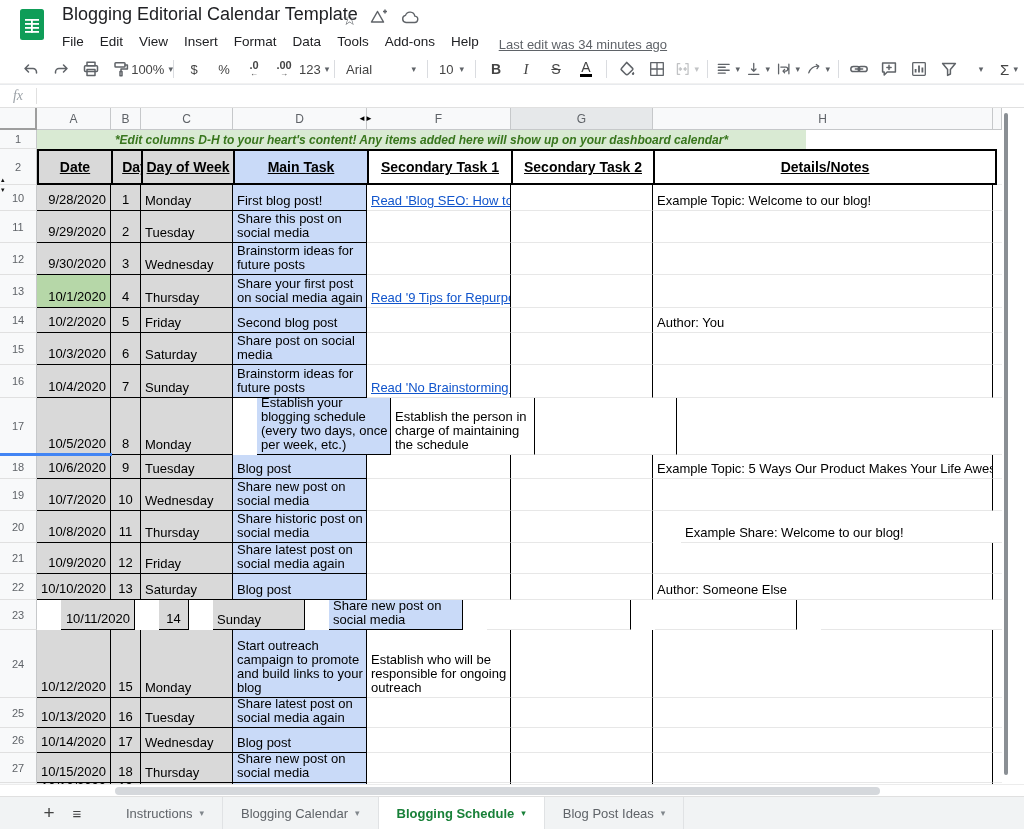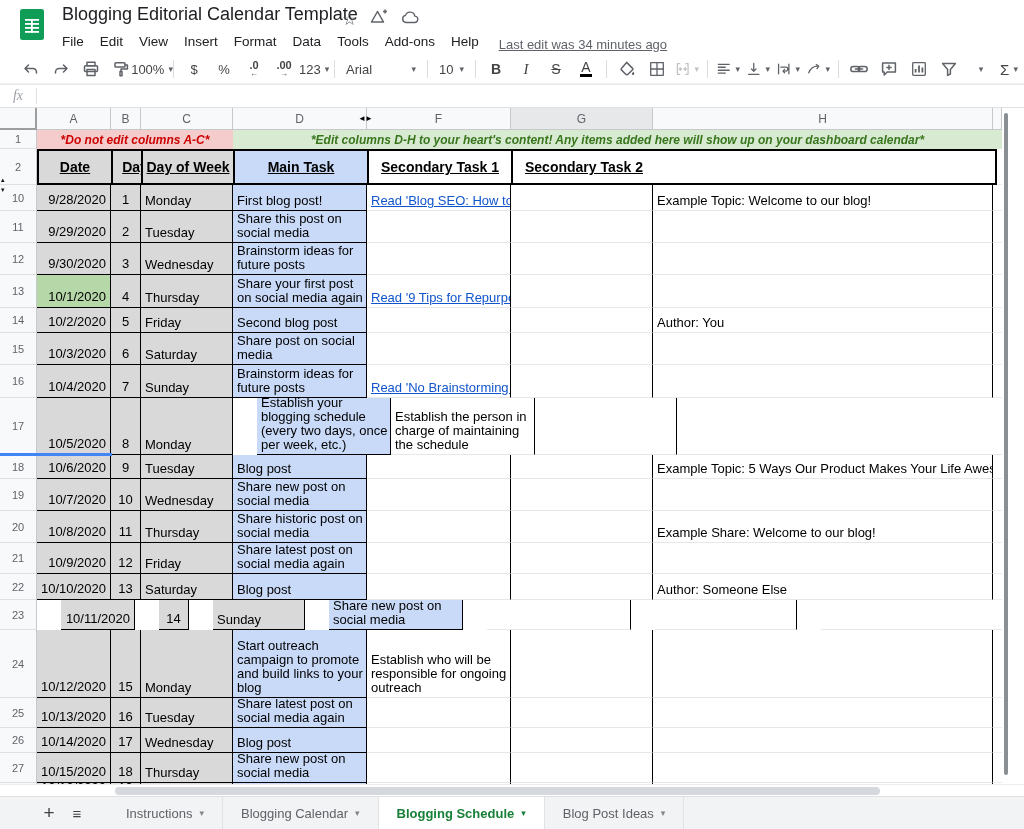--- a/index.html
+++ b/index.html
@@ -340,32 +340,32 @@
         <div class="colhdr" style="width: 92px;">C</div>
         <div class="colhdr" style="width: 134px;">D</div>
         <div class="colhdr" style="width: 144px;">F</div>
         <div class="colhdr shaded" style="width: 142px;">G</div>
         <div class="colhdr" style="width: 340px;">H</div>
         <div class="colhdr" style="width: 9px;"></div>
       </div>
     <div class="rows-viewport" id="rows">
         <div class="grow" style="height: 19px;">
           <div class="rh" style="height: 19px;">1</div>
-          <div class="note-cell note-left" style="width: 196px; height: 19px;">*Do not edit columns A-C*</div>
           <div class="note-cell note-right" style="width: 769px; height: 19px;">*Edit columns D-H to your heart's content! Any items added here will show up on your dashboard calendar*</div>
         </div>
         <div class="grow" style="height: 36px;">
           <div class="rh" style="height: 36px;">2<span class="grp up">▴</span></div>
           <div class="hdr-wrap" style="height: 36px;">
             <div class="hc gray" style="width: 74px;">Date</div>
             <div class="hc gray" style="width: 30px; padding-left: 16px;">Day</div>
             <div class="hc gray" style="width: 92px;">Day of Week</div>
             <div class="hc blue" style="width: 134px;">Main Task</div>
             <div class="hc " style="width: 144px;">Secondary Task 1</div>
             <div class="hc " style="width: 142px;">Secondary Task 2</div>
+            <div class="hc " style="width: 340px;">Details/Notes</div>
           </div>
           <div class="cell bde" style="width: 9px;"></div>
         </div>
         <div class="grow" style="height: 26px;">
           <div class="rh">10<span class="grp dn">▾</span></div>
           <div class="cell bdk c-right nowrap gray" style="width: 74px;">9/28/2020</div>
           <div class="cell bdk c-center gray" style="width: 30px;">1</div>
           <div class="cell bdk c-left nowrap gray" style="width: 92px;">Monday</div>
           <div class="cell bdk c-left blue" style="width: 134px;">First blog post!</div>
           <div class="cell bdl c-left" style="width: 144px;">
@@ -481,21 +481,21 @@
           <div class="cell bde" style="width: 9px;"></div>
         </div>
         <div class="grow" style="height: 32px;">
           <div class="rh">20</div>
           <div class="cell bdk c-right nowrap gray" style="width: 74px;">10/8/2020</div>
           <div class="cell bdk c-center gray" style="width: 30px;">11</div>
           <div class="cell bdk c-left nowrap gray" style="width: 92px;">Thursday</div>
           <div class="cell bdk c-left blue" style="width: 134px;">Share historic post on social media</div>
           <div class="cell bdl c-left" style="width: 144px;"></div>
           <div class="cell bdl" style="width: 142px;"></div>
-          <div class="cell bdl c-left nowrap" style="width: 340px;">Example Share: Welcome to our blog!</div>
+          <div class="cell bdl c-left nowrap" style="width: 340px; margin-left: 28px;">Example Share: Welcome to our blog!</div>
           <div class="cell bde" style="width: 9px;"></div>
         </div>
         <div class="grow" style="height: 31px;">
           <div class="rh">21</div>
           <div class="cell bdk c-right nowrap gray" style="width: 74px;">10/9/2020</div>
           <div class="cell bdk c-center gray" style="width: 30px;">12</div>
           <div class="cell bdk c-left nowrap gray" style="width: 92px;">Friday</div>
           <div class="cell bdk c-left blue" style="width: 134px;">Share latest post on social media again</div>
           <div class="cell bdl c-left" style="width: 144px;"></div>
           <div class="cell bdl" style="width: 142px;"></div>

